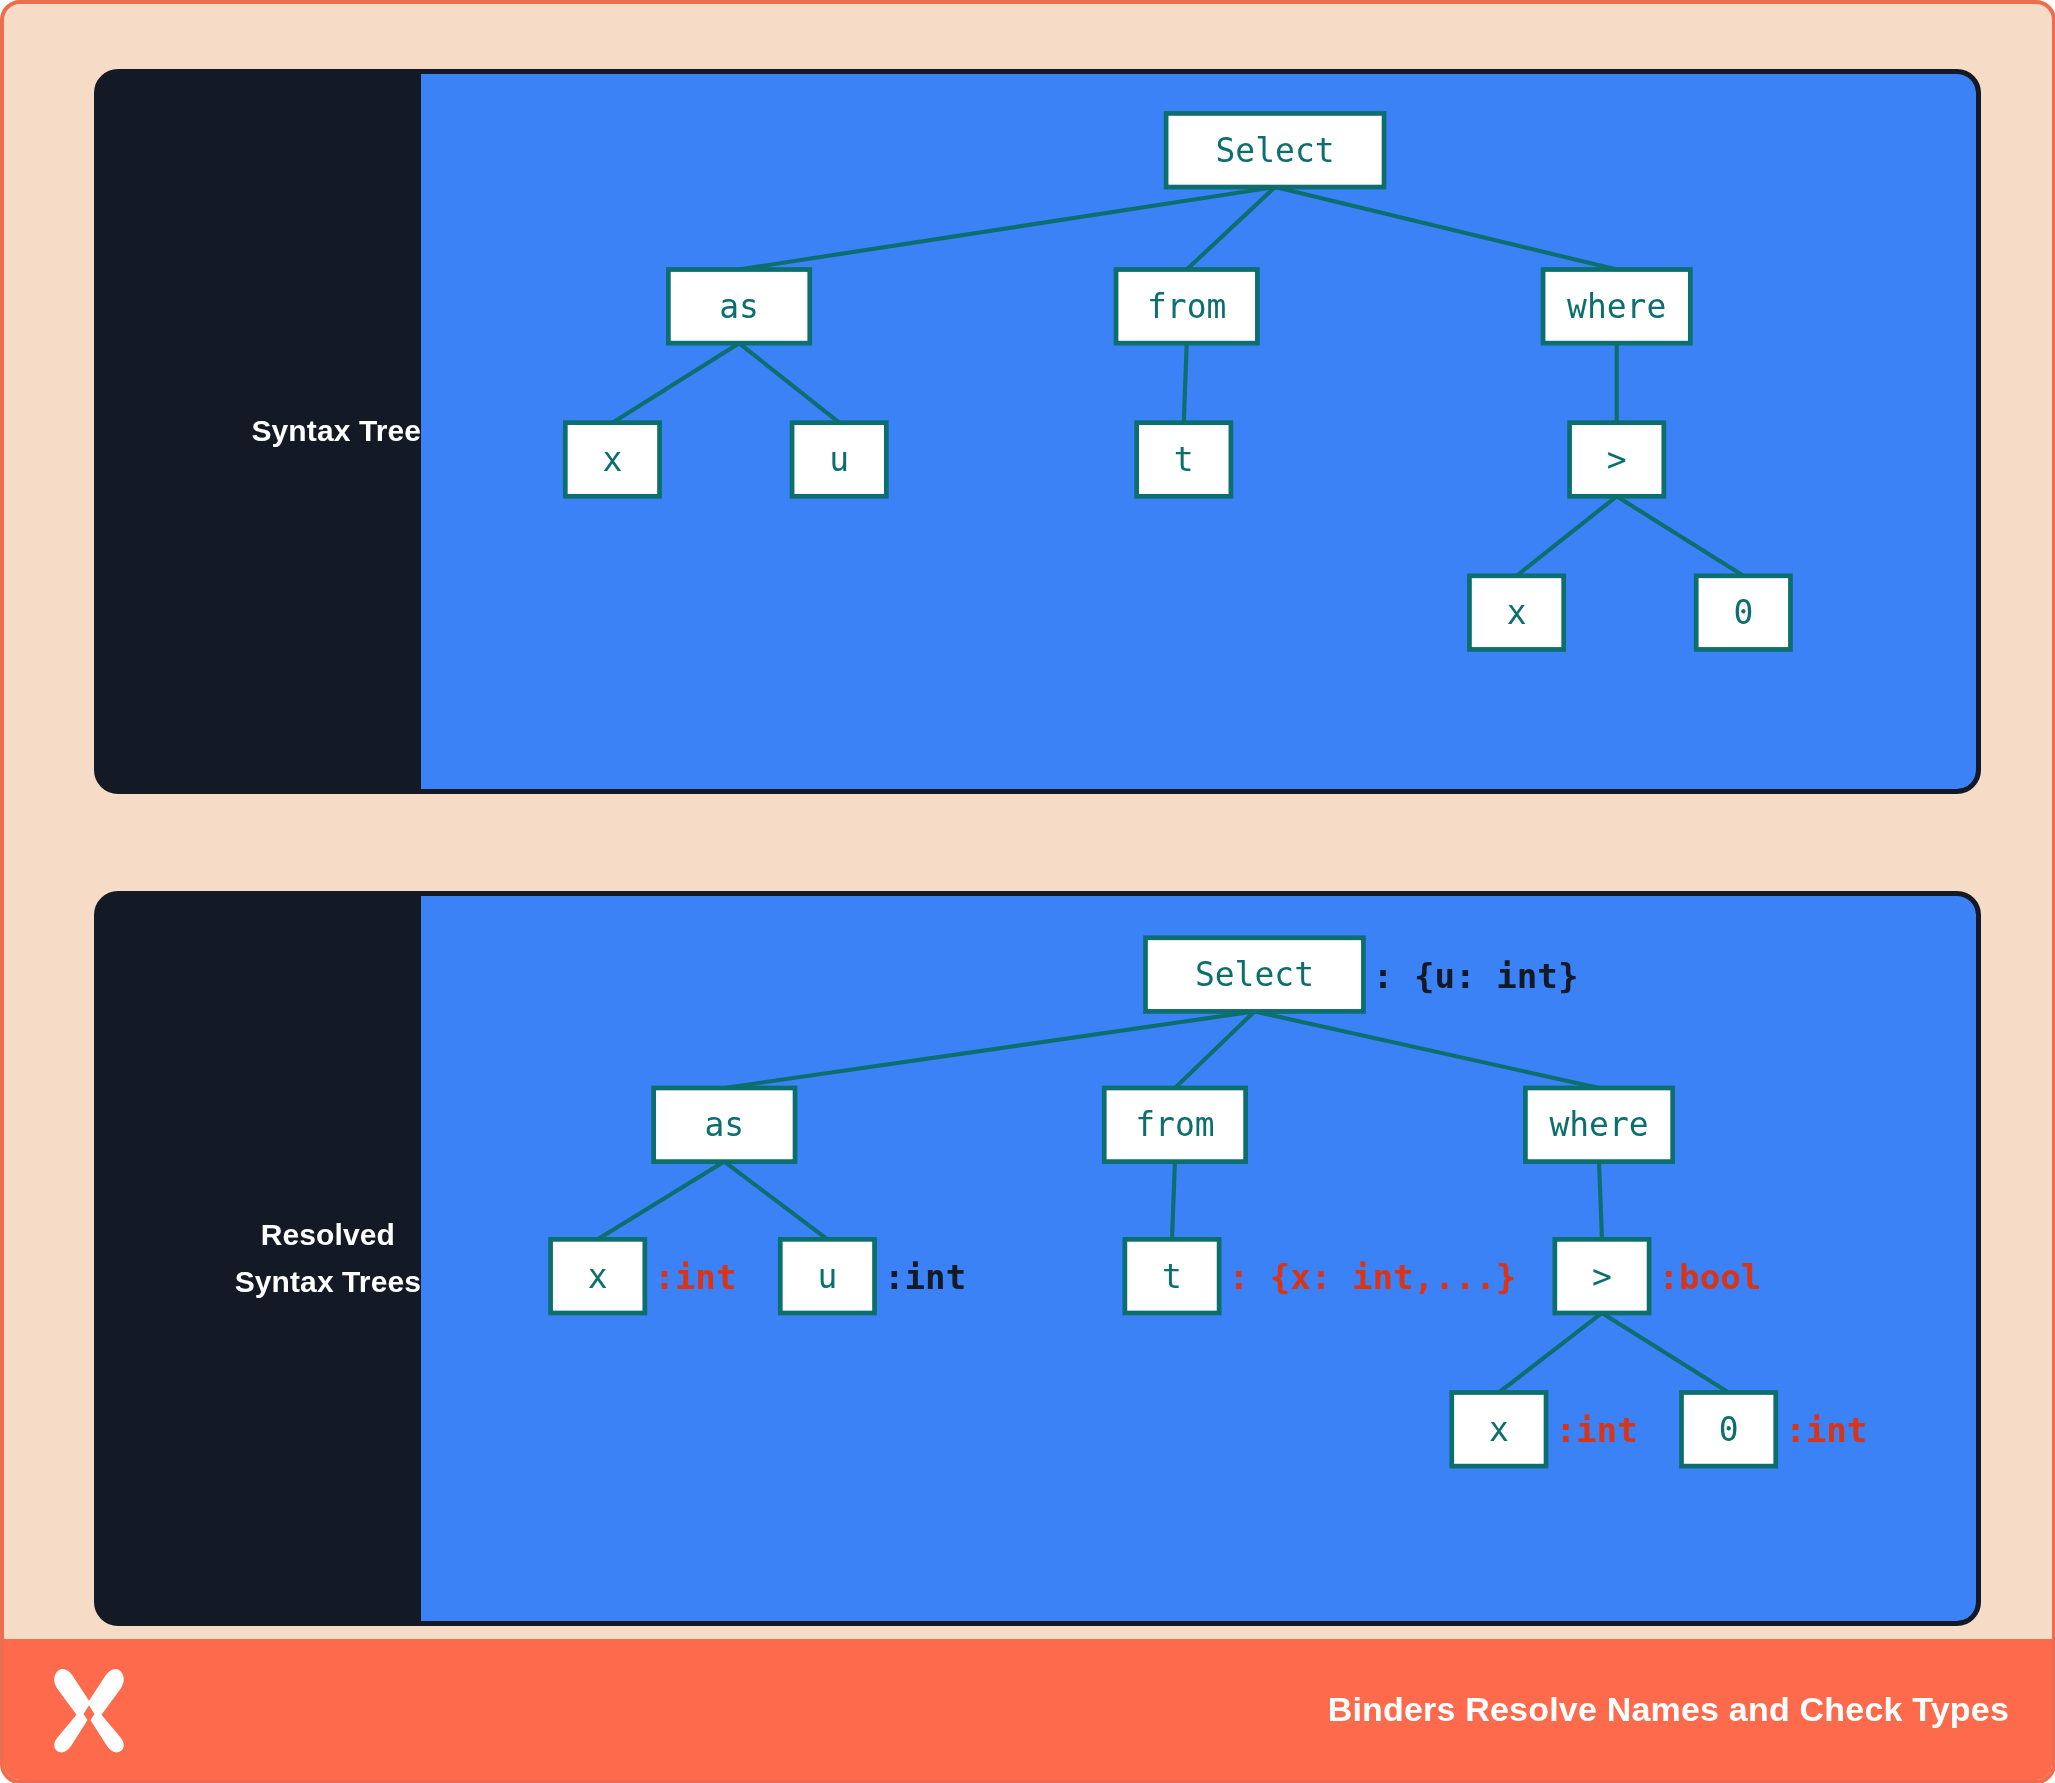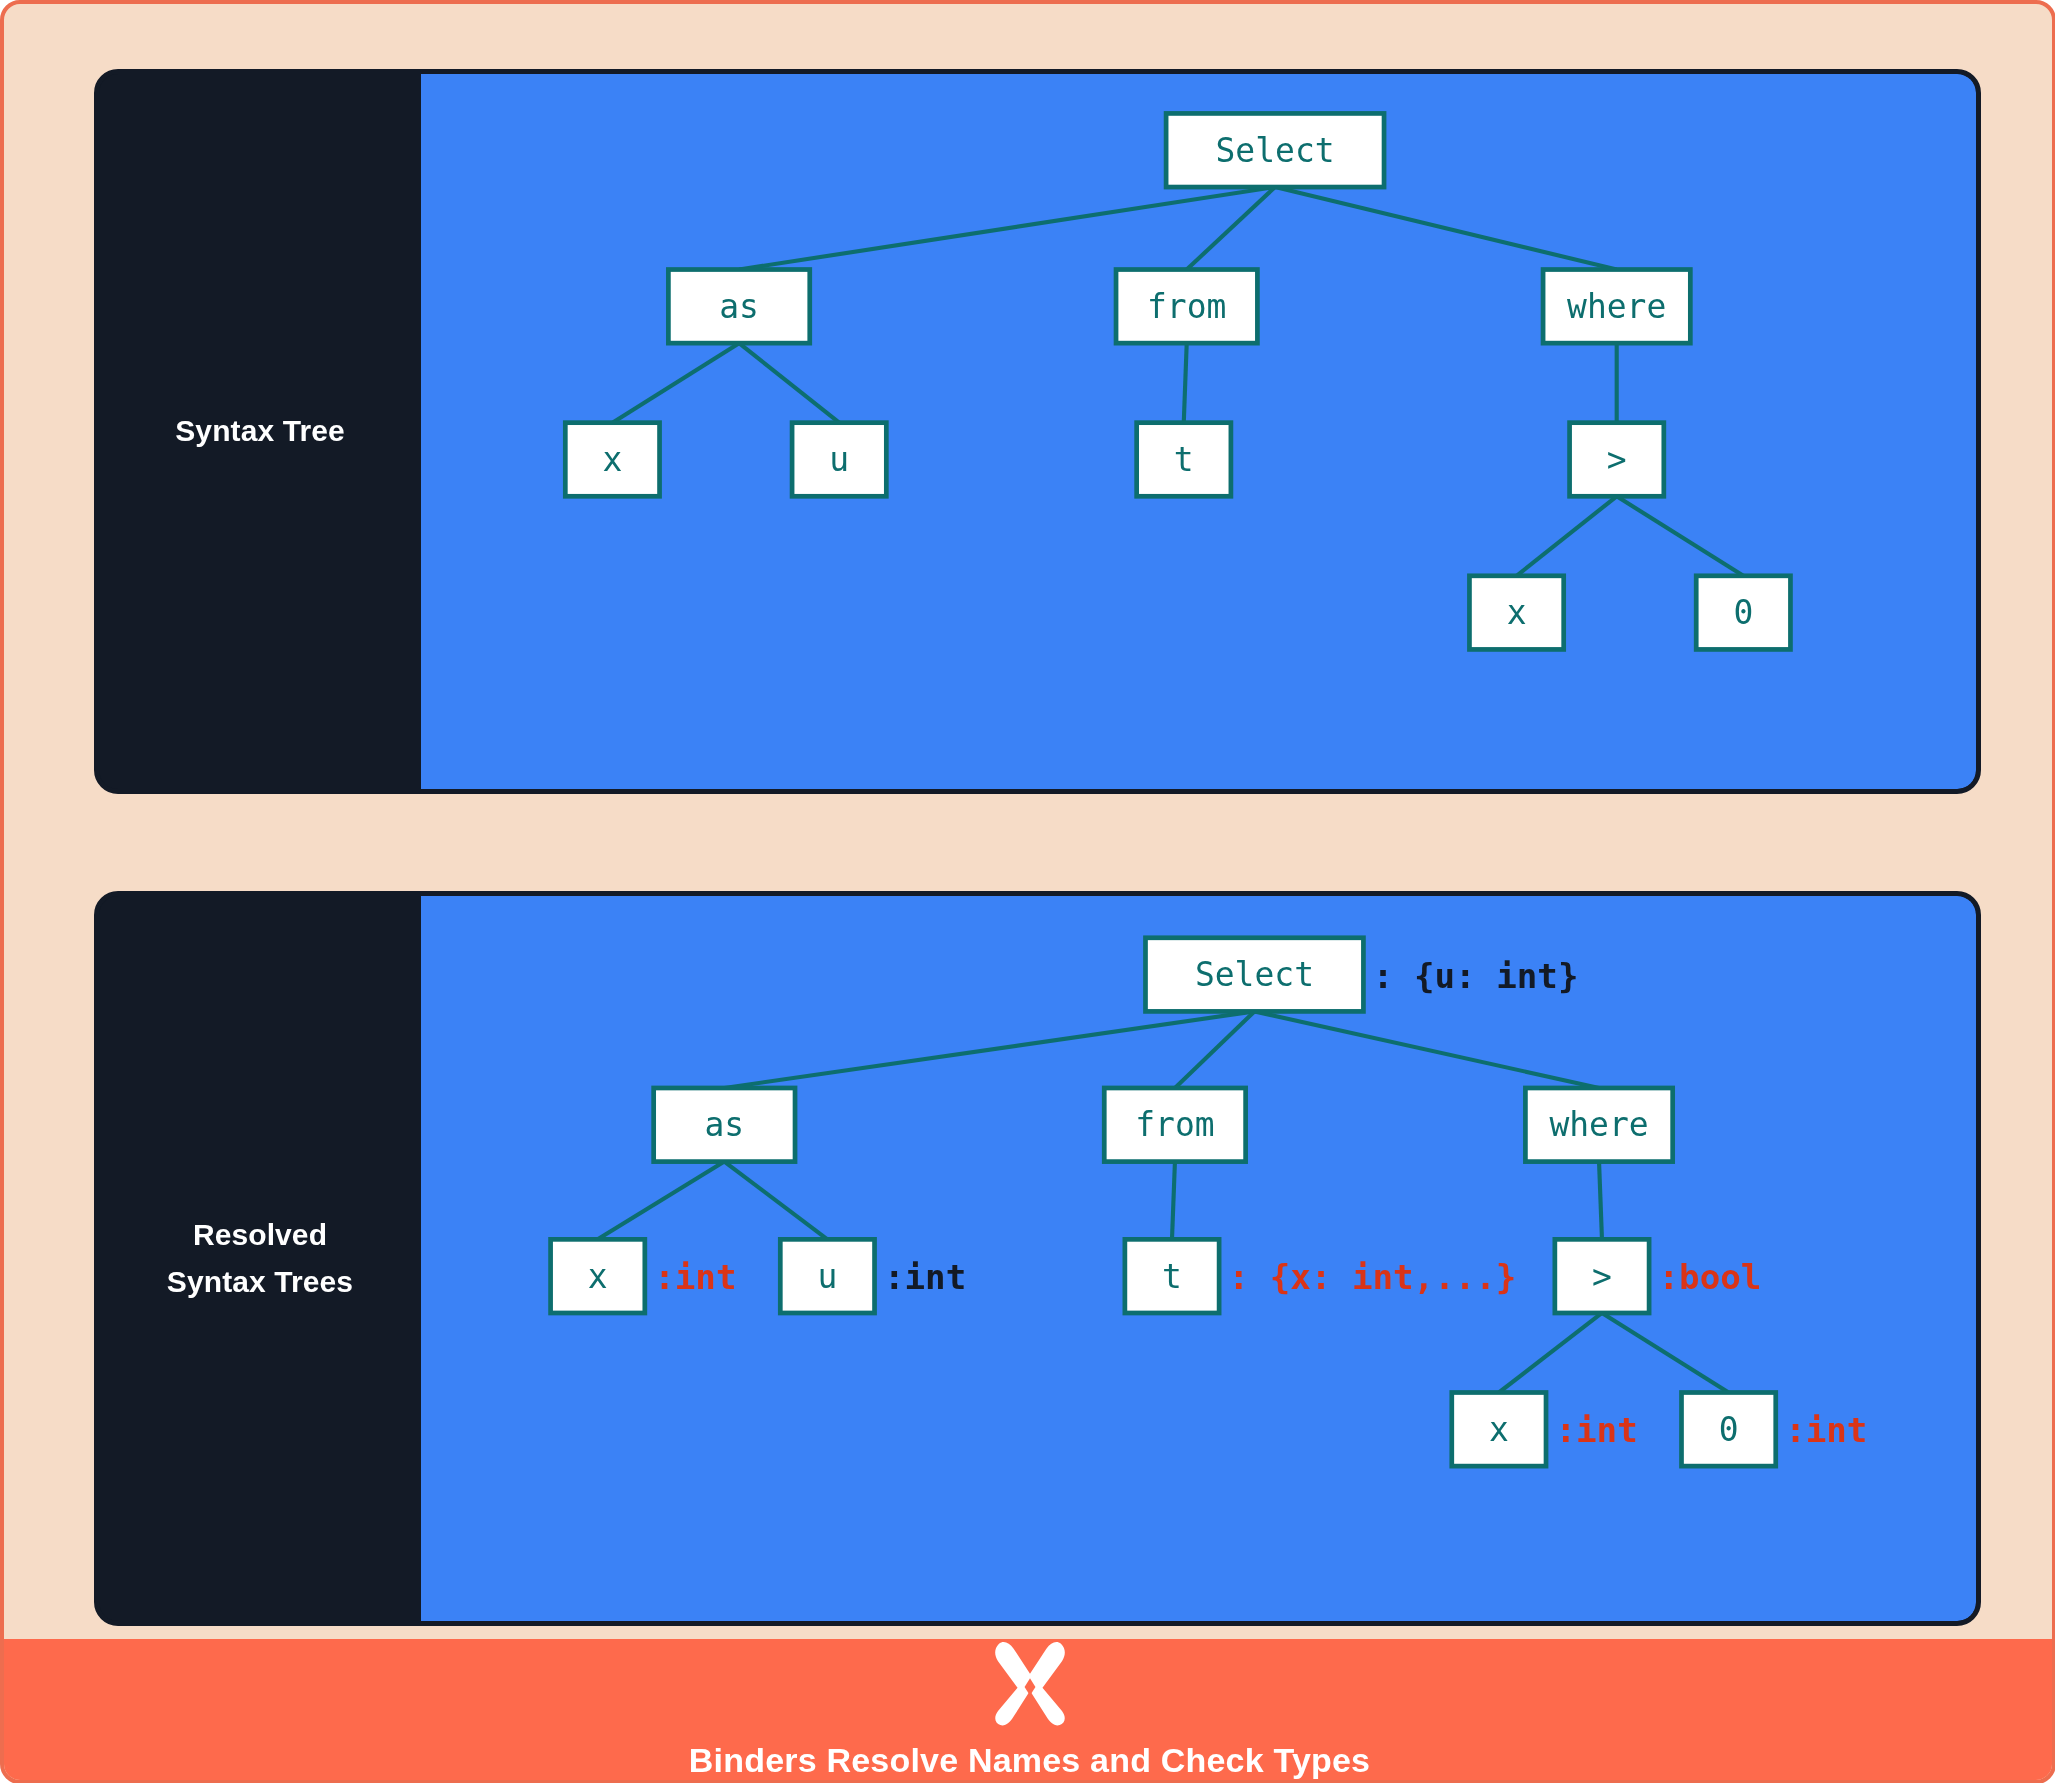--- a/index.html
+++ b/index.html
@@ -38,21 +38,21 @@
   }
   #section-top    { left: 90px; top: 65px;  width: 1887px; height: 725px; }
   #section-bottom { left: 90px; top: 887px; width: 1887px; height: 735px; }
 
   .section-label {
     flex: 0 0 322px;
     background: #131a26;
     color: #ffffff;
     display: flex;
     align-items: center;
-    justify-content: center;
+    justify-content: flex-end;
     text-align: center;
     font-size: 30px;
     font-weight: 700;
     line-height: 1.55;
     letter-spacing: 0.1px;
     user-select: none;
   }
   .section-canvas {
     position: relative;
     flex: 1 1 auto;
@@ -95,21 +95,20 @@
     left: 0;
     right: 0;
     bottom: 0;
     height: 141px;
     background: #fe6a4c;
     display: flex;
     align-items: center;
     justify-content: space-between;
     padding: 0 43px 0 46px;
     box-sizing: border-box;
-    flex-direction: column;
   }
   #footer-logo { width: 78px; height: 88px; flex: 0 0 auto; }
   #footer-caption {
     color: #ffffff;
     font-size: 34px;
     font-weight: 700;
     letter-spacing: 0.2px;
     white-space: nowrap;
     user-select: none;
   }

